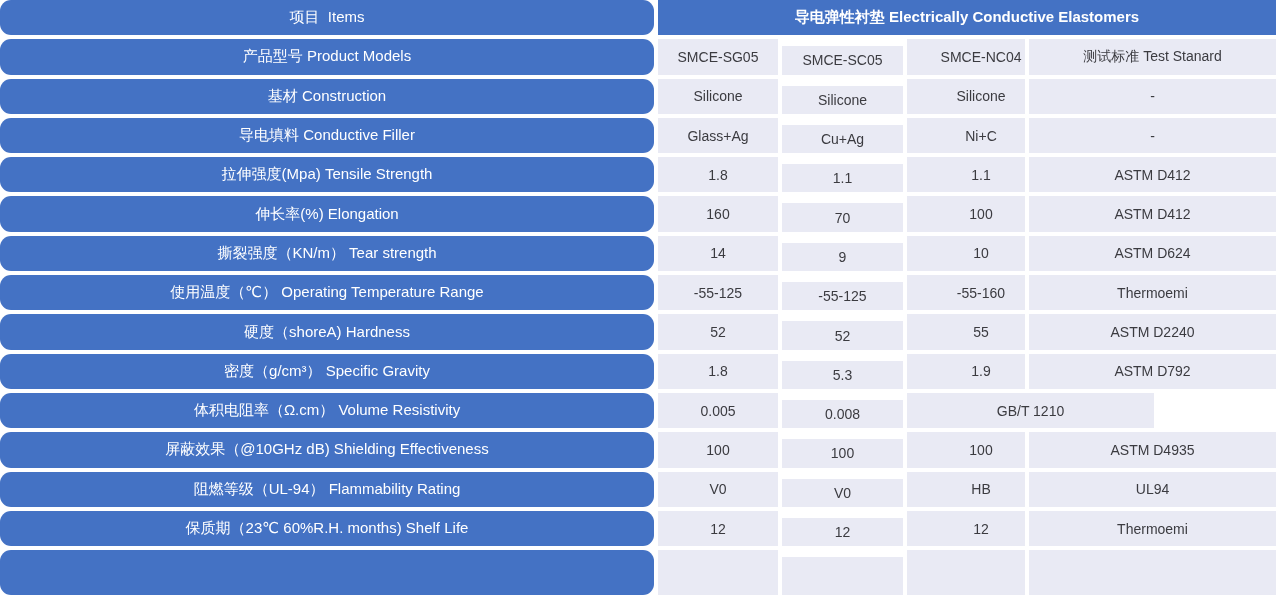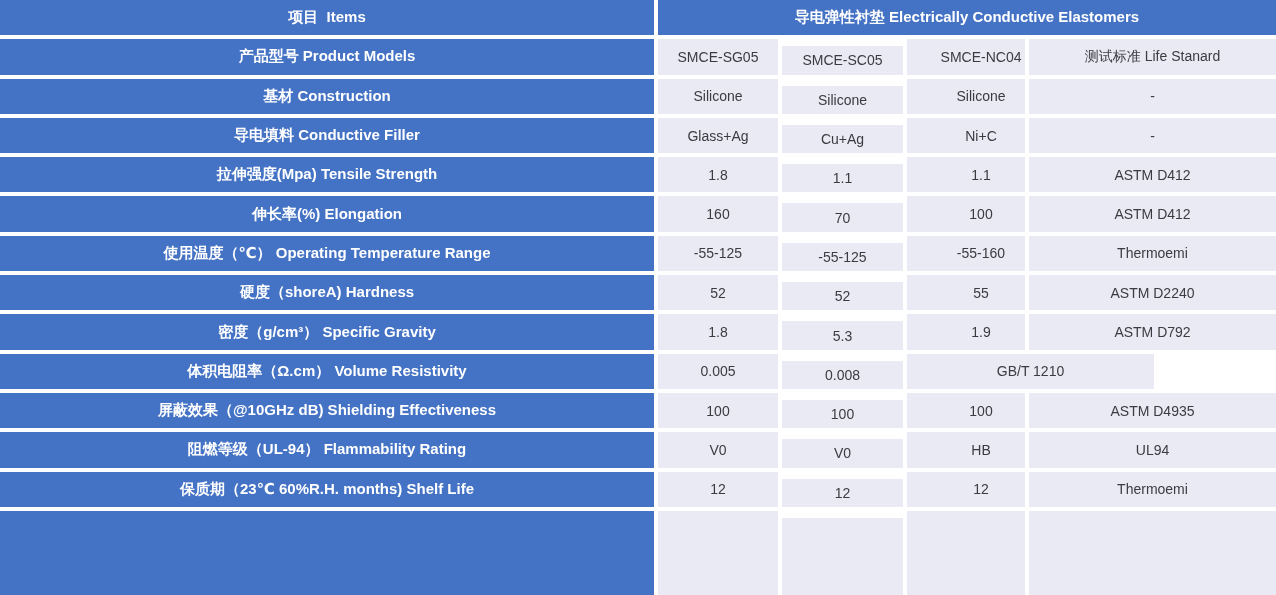--- a/index.html
+++ b/index.html
@@ -34,22 +34,23 @@
     align-items:center;
     justify-content:center;
     white-space:pre-wrap;
     overflow:hidden;
   }
   .label-cell{
     width:654px;
     flex:0 0 654px;
     background:var(--blue);
     color:var(--text-light);
-    font-weight:bold;
+    font-weight:normal;
     font-size:15px;
+    border-radius:11px;
   }
   .group-cell{
     flex:1 1 auto;
     background:var(--blue);
     color:var(--text-light);
     font-weight:bold;
     font-size:15px;
     text-align:right;
   }
   .v-cell{
@@ -74,21 +75,21 @@
   <div class="row">
     <div class="cell label-cell">项目  Items</div>
     <div class="cell group-cell">导电弹性衬垫 Electrically Conductive Elastomers</div>
   </div>
 
   <div class="row">
     <div class="cell label-cell">产品型号 Product Models</div>
     <div class="cell v-cell v1">SMCE-SG05</div>
     <div class="cell v-cell v2">SMCE-SC05</div>
     <div class="cell v-cell v3">SMCE-NC04</div>
-    <div class="cell v-cell v4">测试标准 Life Stanard</div>
+    <div class="cell v-cell v4">测试标准 Test Stanard</div>
   </div>
 
   <div class="row">
     <div class="cell label-cell">基材 Construction</div>
     <div class="cell v-cell v1">Silicone</div>
     <div class="cell v-cell v2">Silicone</div>
     <div class="cell v-cell v3">Silicone</div>
     <div class="cell v-cell v4">-</div>
   </div>
 
@@ -109,20 +110,27 @@
   </div>
 
   <div class="row">
     <div class="cell label-cell">伸长率(%) Elongation</div>
     <div class="cell v-cell v1">160</div>
     <div class="cell v-cell v2">70</div>
     <div class="cell v-cell v3">100</div>
     <div class="cell v-cell v4">ASTM D412</div>
   </div>
 
+  <div class="row">
+    <div class="cell label-cell">撕裂强度（KN/m） Tear strength</div>
+    <div class="cell v-cell v1">14</div>
+    <div class="cell v-cell v2">9</div>
+    <div class="cell v-cell v3">10</div>
+    <div class="cell v-cell v4">ASTM D624</div>
+  </div>
 
   <div class="row">
     <div class="cell label-cell">使用温度（℃） Operating Temperature Range</div>
     <div class="cell v-cell v1">-55-125</div>
     <div class="cell v-cell v2">-55-125</div>
     <div class="cell v-cell v3">-55-160</div>
     <div class="cell v-cell v4">Thermoemi</div>
   </div>
 
 

